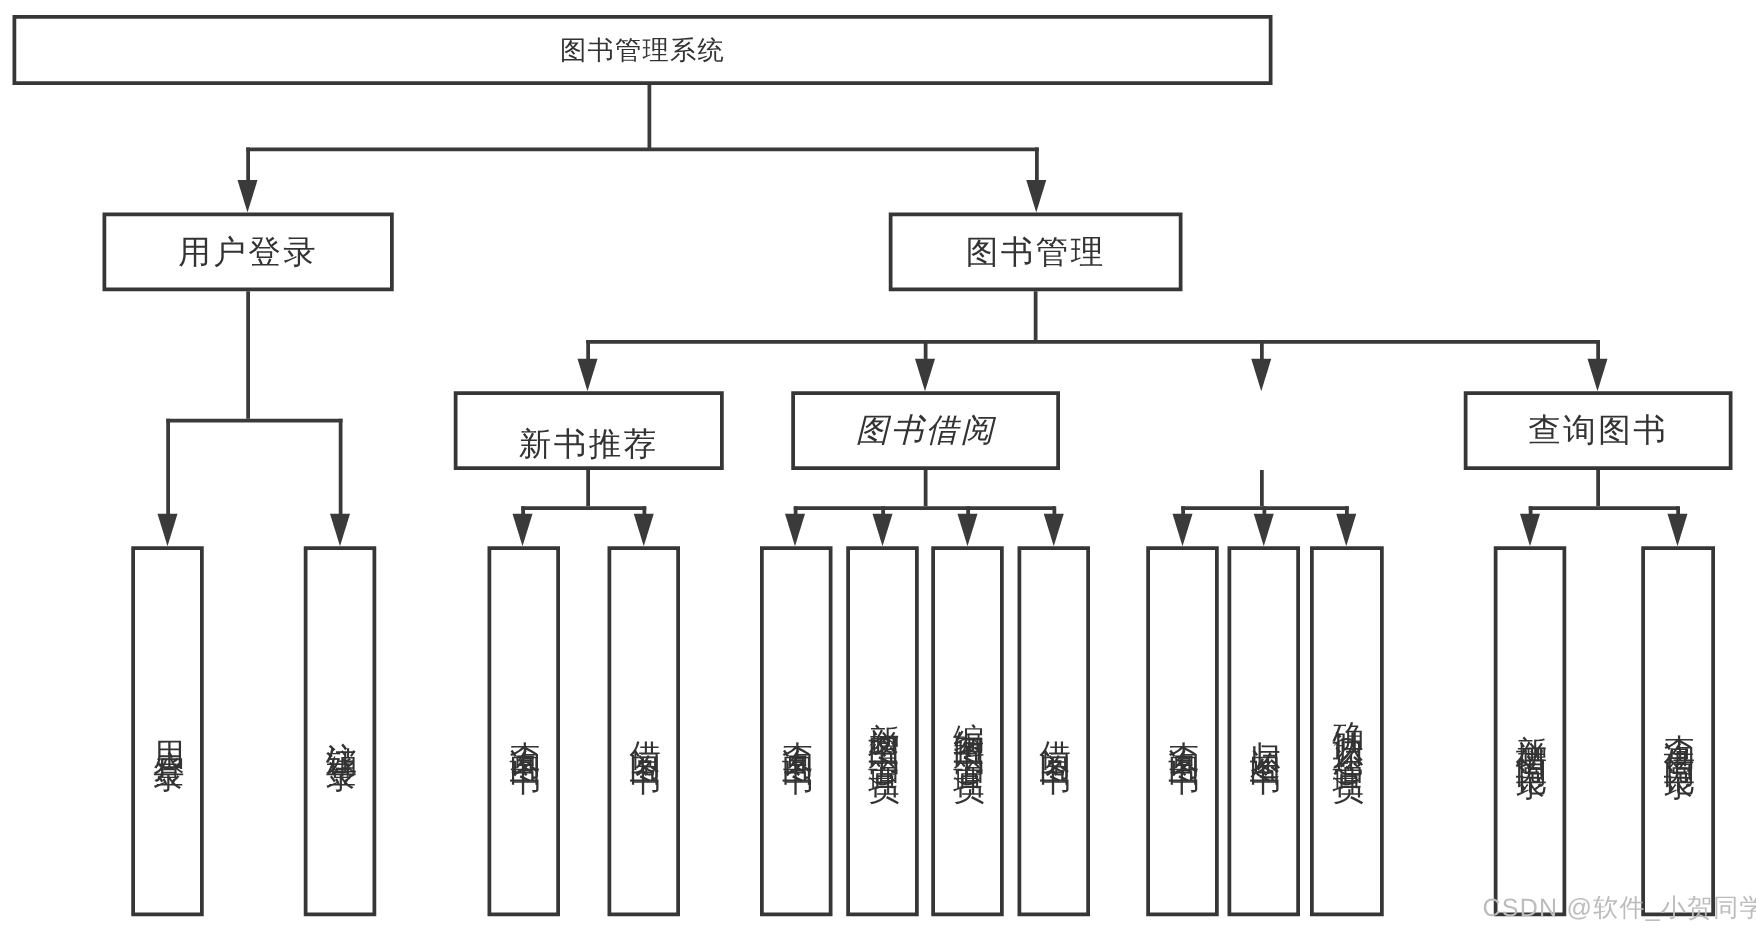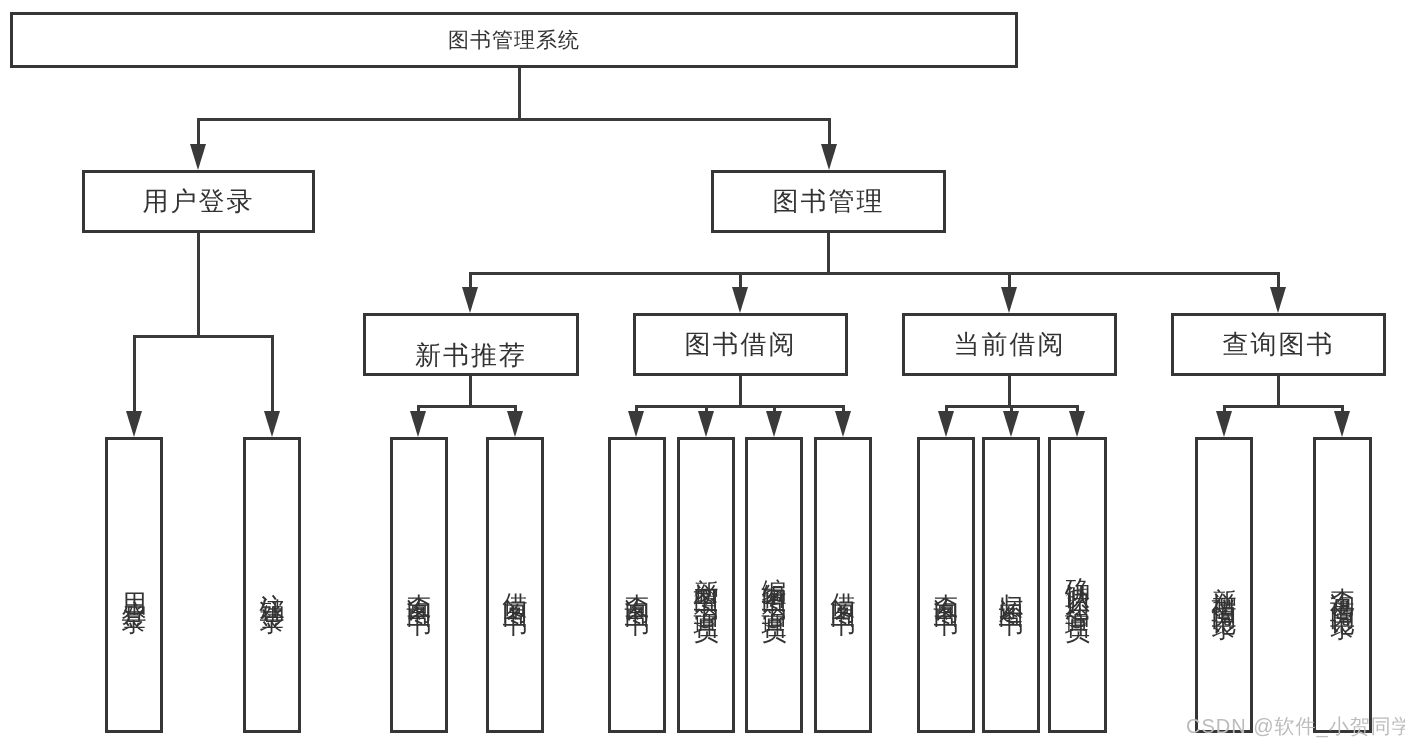--- a/index.html
+++ b/index.html
@@ -47,25 +47,22 @@
   <div class="node" style="left:82px;top:170px;width:233px;height:63px;">
     <span class="lbl">用户登录</span>
   </div>
   <div class="node" style="left:711px;top:170px;width:235px;height:63px;">
     <span class="lbl">图书管理</span>
   </div>
 
   <div class="node" style="left:363px;top:313px;width:216px;height:63px;align-items:flex-end;">
     <span class="lbl">新书推荐</span>
   </div>
-  <div class="node" style="left:633px;top:313px;width:215px;height:63px;">
+  <div class="node" style="left:633px;top:313px;width:215px;height:63px;font-style:italic;">
     <span class="lbl">图书借阅</span>
-  </div>
-  <div class="node" style="left:902px;top:313px;width:215px;height:63px;">
-    <span class="lbl">当前借阅</span>
   </div>
   <div class="node" style="left:1171px;top:313px;width:215px;height:63px;">
     <span class="lbl">查询图书</span>
   </div>
 
   <div class="node leaf" style="left:105px;top:437px;width:58px;height:296px;">
     <span class="lbl">用户登录</span>
   </div>
   <div class="node leaf" style="left:243px;top:437px;width:58px;height:296px;">
     <span class="lbl">注销登录</span>

